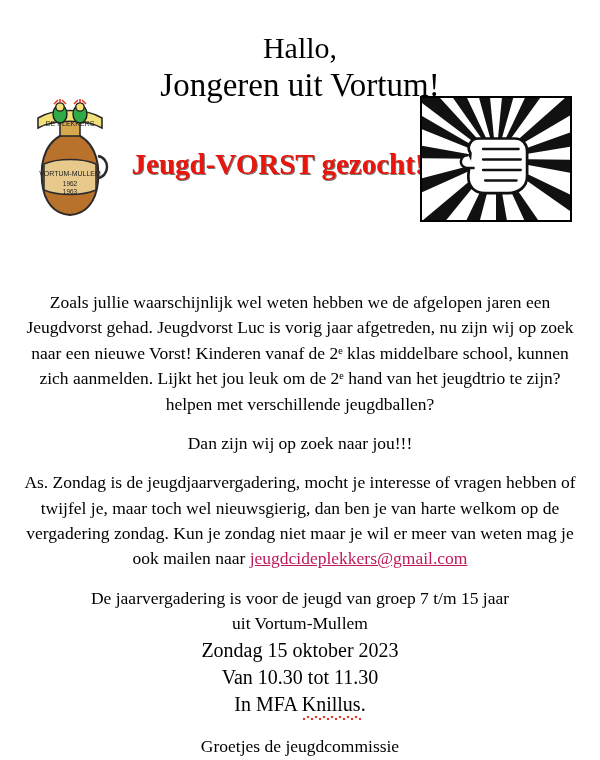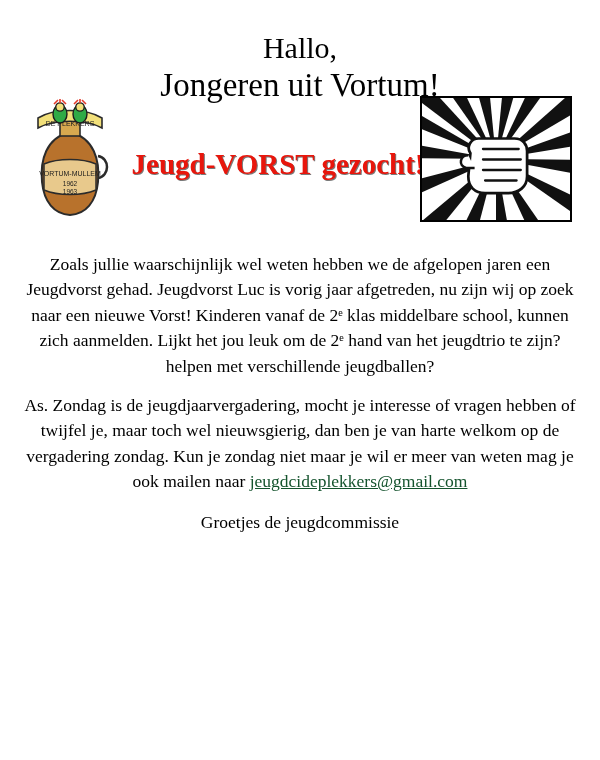--- a/index.html
+++ b/index.html
@@ -86,24 +86,25 @@
     top: 252px;
     font-size: 17.5px;
     line-height: 1.45;
     text-align: center;
   }
   .para {
     margin: 0 0 14px 0;
   }
   .para.justifyish {
     text-align: center;
+    margin-top: 38px;
   }
   .mail-link {
     text-decoration: underline;
-    color: #14532d;
+    color: #be185d;
   }
   .block-center {
     text-align: center;
   }
   .big-line {
     font-size: 20px;
     line-height: 1.35;
   }
   .knillus {
     position: relative;
@@ -195,22 +196,30 @@
           <path d="M6 26 C-2 26 -4 36 4 38 L12 38" fill="#ffffff" stroke="#111111" stroke-width="2.4"></path>
         </g>
       </svg>
     </div>
   </div>
 
   <div class="body-text">
 
     <p class="para justifyish">Zoals jullie waarschijnlijk wel weten hebben we de afgelopen jaren een Jeugdvorst gehad. Jeugdvorst Luc is vorig jaar afgetreden, nu zijn wij op zoek naar een nieuwe Vorst! Kinderen vanaf de 2ᵉ klas middelbare school, kunnen zich aanmelden. Lijkt het jou leuk om de 2ᵉ hand van het jeugdtrio te zijn? helpen met verschillende jeugdballen?</p>
 
+    <p class="para">Dan zijn wij op zoek naar jou!!!</p>
 
     <p class="para">
       <span>As. Zondag is de jeugdjaarvergadering, mocht je interesse of vragen hebben of twijfel je, maar toch wel nieuwsgierig, dan ben je van harte welkom op de vergadering zondag. Kun je zondag niet maar je wil er meer van weten mag je ook mailen naar </span><a class="mail-link" href="#">jeugdcideplekkers@gmail.com</a>
     </p>
 
+    <div class="block-center">
+      <div>De jaarvergadering is voor de jeugd van groep 7 t/m 15 jaar</div>
+      <div>uit Vortum-Mullem</div>
+      <div class="big-line">Zondag 15 oktober 2023</div>
+      <div class="big-line">Van 10.30 tot 11.30</div>
+      <div class="big-line"><span>In MFA </span><span class="knillus">Knillus</span><span>.</span></div>
+    </div>
 
     <div class="closing">Groetjes de jeugdcommissie</div>
   </div>
 
 </div>
 
 </body></html>

